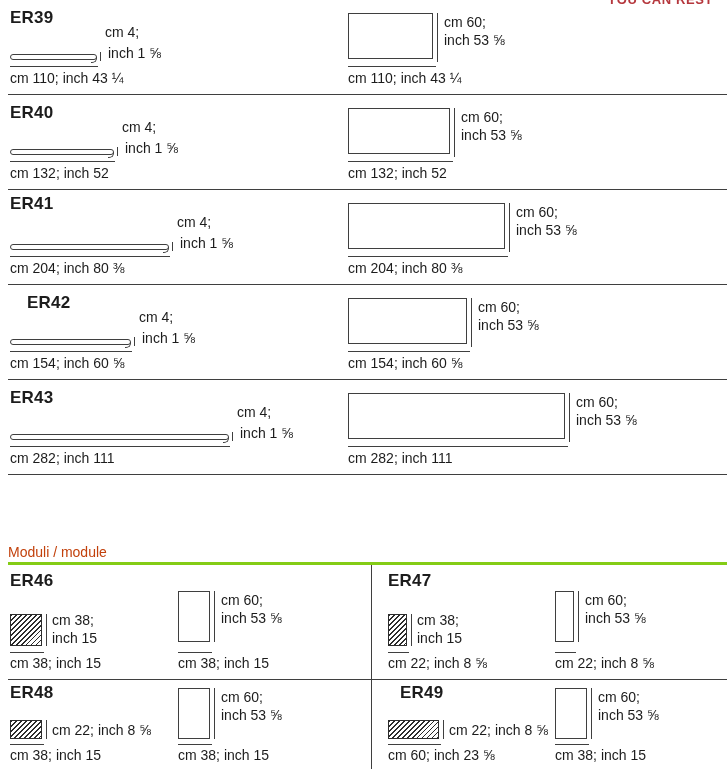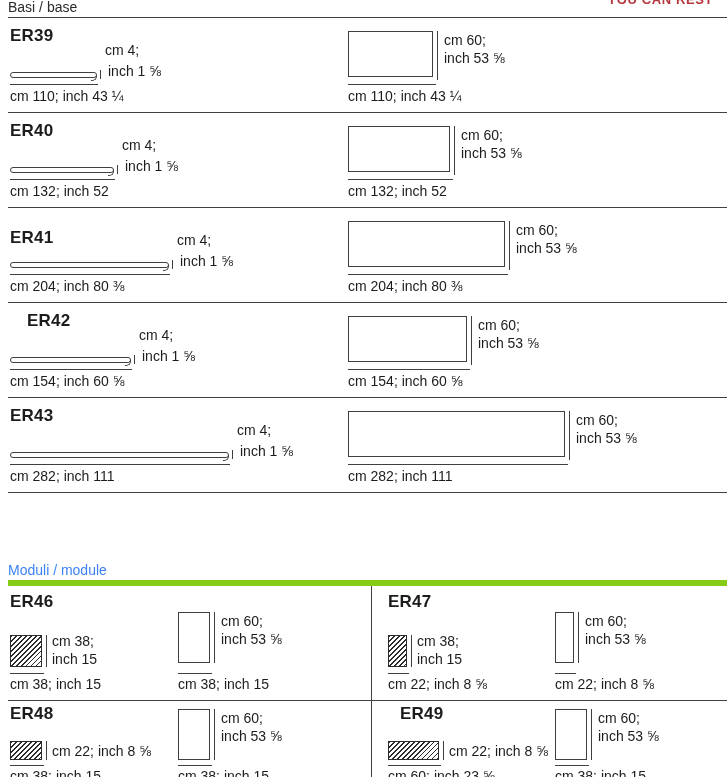--- a/index.html
+++ b/index.html
@@ -29,34 +29,33 @@
   .bar{position:absolute;height:4px;border:1px solid #3f3f3f;border-radius:3px;background:#fff;}
   .barhook{position:absolute;width:5px;height:5px;border-right:1px solid #3f3f3f;border-bottom:1px solid #3f3f3f;border-bottom-right-radius:5px;}
   .vtick{position:absolute;width:1px;background:#3f3f3f;}
   .hdim{position:absolute;height:1px;background:#3f3f3f;}
   .rect{position:absolute;border:1px solid #3f3f3f;background:#fff;}
   .hatch{
     position:absolute;border:1px solid #2c2c2c;
     background:repeating-linear-gradient(135deg,#2c2c2c 0,#2c2c2c 1px,#ffffff 1px,#ffffff 3.5px);
   }
 
-  .mod-head{margin-top:69px;margin-left:8px;height:18px;border-bottom:6px solid #84cc16;
-    font-size:14px;line-height:16px;color:#3b82f6;}
+  .mod-head{margin-top:69px;margin-left:8px;height:18px;border-bottom:3px solid #84cc16;
+    font-size:14px;line-height:16px;color:#c2410c;}
   .mod-grid{margin-left:8px;display:grid;grid-template-columns:364px 355px;grid-template-rows:115px 89px;}
   .mcell{position:relative;}
   .mcell.colL{border-right:1px solid #3f3f3f;}
   .mcell.rowT{border-bottom:1px solid #3f3f3f;}
 </style>
 </head>
 <body>
 
 <div class="page">
   <div class="note" style="color: rgb(181, 55, 61);">YOU CAN REST</div>
 
-  <div class="section-head">Basi / base</div>
   <div class="basi-rows" id="basi-rows">
       <div class="brow">
         <div class="code" style="left: 2px; top: 8px;">ER39</div>
         <div class="bar" style="left: 2px; top: 54px; width: 85px;"></div>
         <div class="barhook" style="left: 83px; top: 57px;"></div>
         <div class="vtick" style="left: 92px; top: 52px; height: 9px;"></div>
         <div class="lbl" style="left: 97px; top: 24px;">cm 4;</div>
         <div class="lbl" style="left: 100px; top: 45px;">inch 1 ⅝</div>
         <div class="hdim" style="left: 2px; top: 66px; width: 88px;"></div>
         <div class="lbl" style="left: 2px; top: 70px;">cm 110; inch 43 ¼</div>
@@ -77,21 +76,21 @@
         <div class="hdim" style="left: 2px; top: 66px; width: 105px;"></div>
         <div class="lbl" style="left: 2px; top: 70px;">cm 132; inch 52</div>
         <div class="rect" style="left: 340px; top: 13px; width: 100px; height: 44px;"></div>
         <div class="vtick" style="left: 446px; top: 13px; height: 49px;"></div>
         <div class="lbl" style="left: 453px; top: 14px;">cm 60;</div>
         <div class="lbl" style="left: 453px; top: 32px;">inch 53 ⅝</div>
         <div class="hdim" style="left: 340px; top: 66px; width: 105px;"></div>
         <div class="lbl" style="left: 340px; top: 70px;">cm 132; inch 52</div>
       </div>
       <div class="brow">
-        <div class="code" style="left: 2px; top: 20px;">ER41</div>
+        <div class="code" style="left: 2px; top: 4px;">ER41</div>
         <div class="bar" style="left: 2px; top: 54px; width: 157px;"></div>
         <div class="barhook" style="left: 155px; top: 57px;"></div>
         <div class="vtick" style="left: 164px; top: 52px; height: 9px;"></div>
         <div class="lbl" style="left: 169px; top: 24px;">cm 4;</div>
         <div class="lbl" style="left: 172px; top: 45px;">inch 1 ⅝</div>
         <div class="hdim" style="left: 2px; top: 66px; width: 160px;"></div>
         <div class="lbl" style="left: 2px; top: 70px;">cm 204; inch 80 ⅜</div>
         <div class="rect" style="left: 340px; top: 13px; width: 155px; height: 44px;"></div>
         <div class="vtick" style="left: 501px; top: 13px; height: 49px;"></div>
         <div class="lbl" style="left: 508px; top: 14px;">cm 60;</div>

